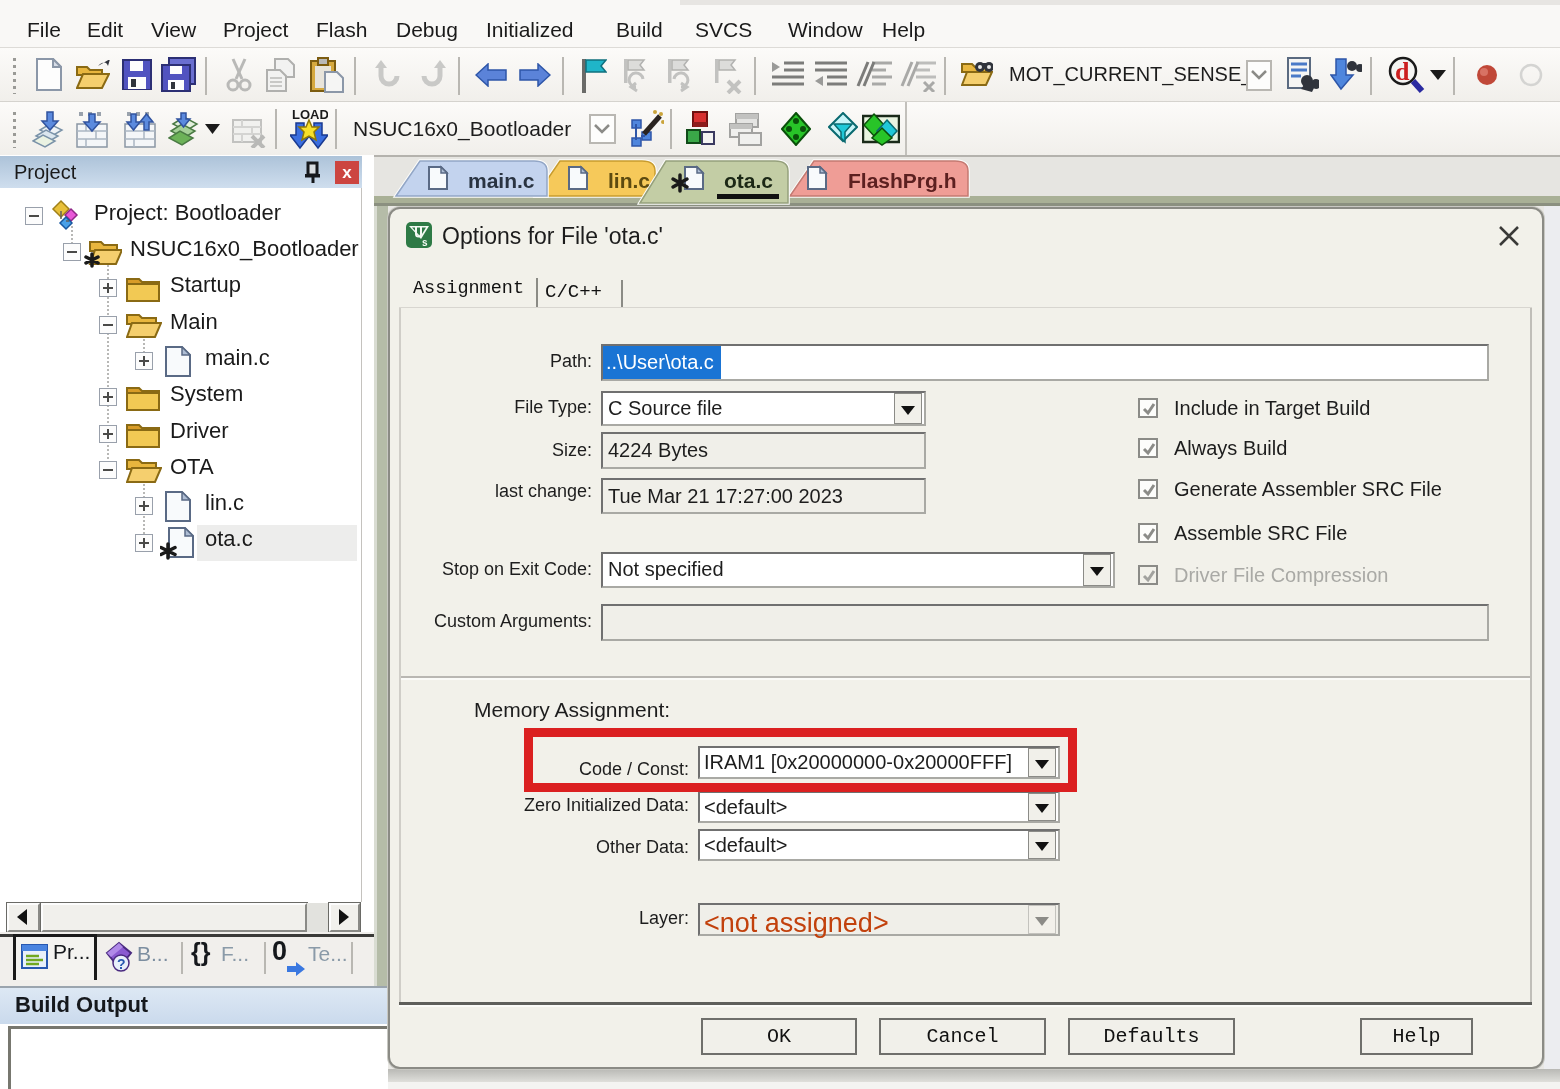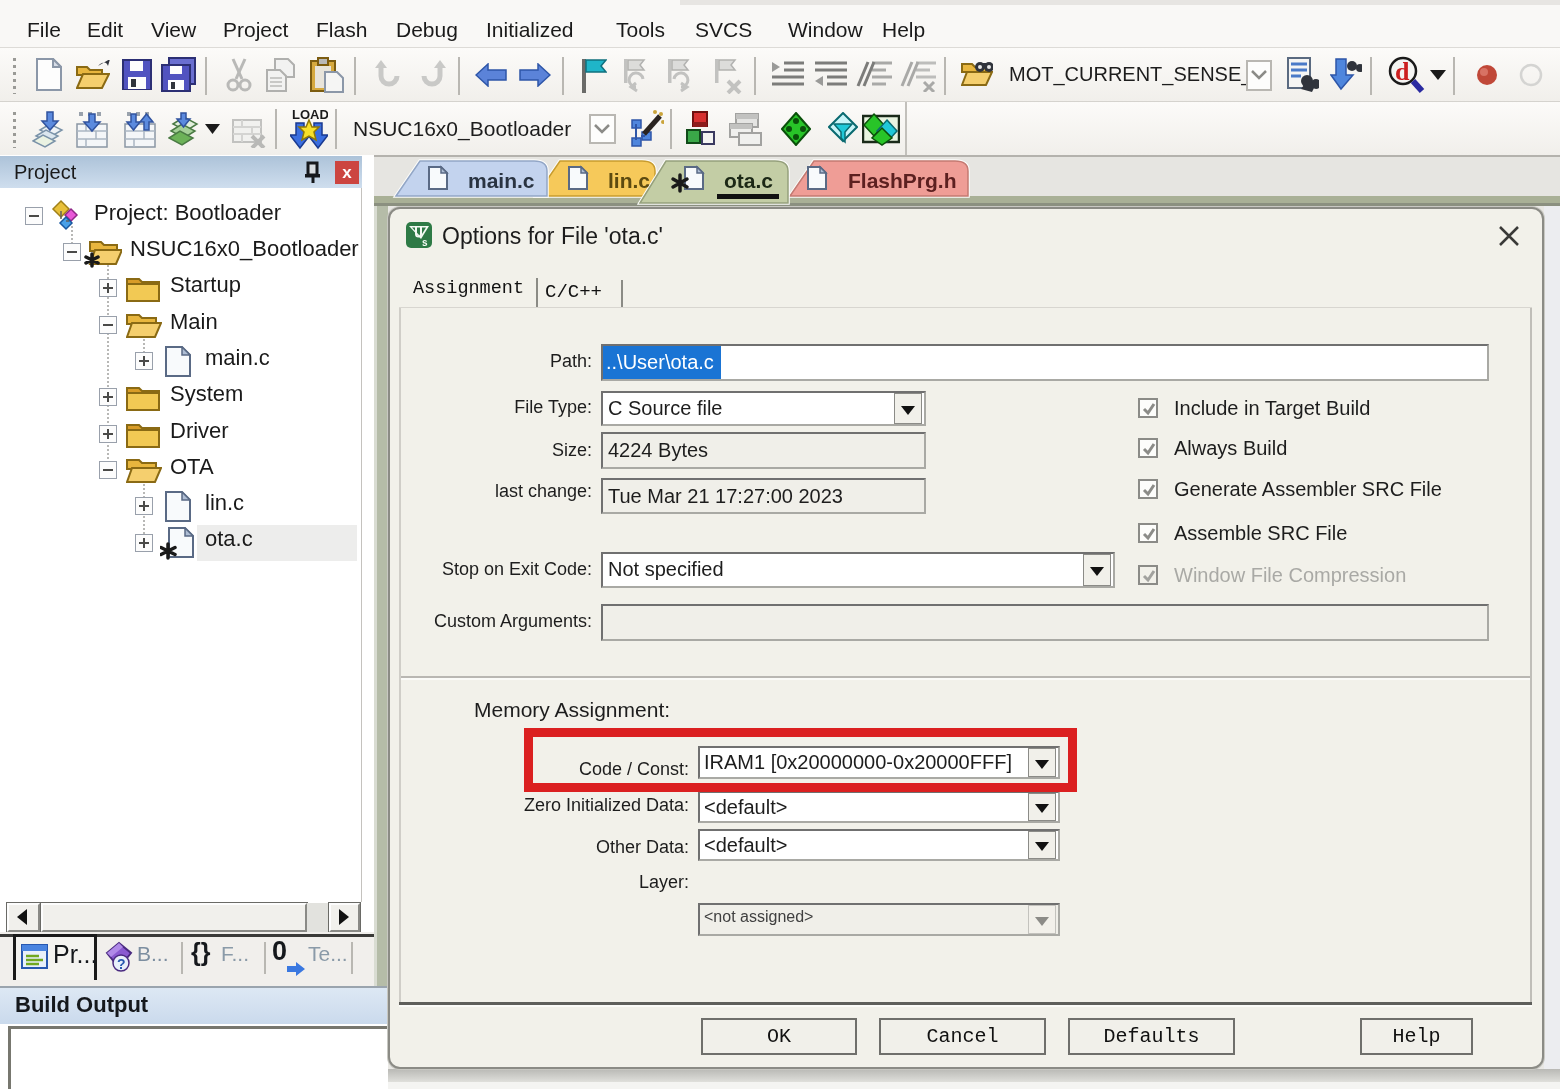--- a/index.html
+++ b/index.html
@@ -29,21 +29,21 @@
   <div class="abs" style="left:0;top:0;width:1560px;height:47px;background:#f9f8f6;border-bottom:1px solid #dddbd7;"></div>
   <div class="abs" style="left:680px;top:0;width:880px;height:5px;background:#e7e5e2;"></div>
   <div id="menubar">
     <div class="menu-item" style="left:27px;">File</div>
     <div class="menu-item" style="left:87px;">Edit</div>
     <div class="menu-item" style="left:151px;">View</div>
     <div class="menu-item" style="left:223px;">Project</div>
     <div class="menu-item" style="left:316px;">Flash</div>
     <div class="menu-item" style="left:396px;">Debug</div>
     <div class="menu-item" style="left:486px;">Initialized</div>
-    <div class="menu-item" style="left:616px;">Tools</div>
+    <div class="menu-item" style="left:616px;">Build</div>
     <div class="menu-item" style="left:695px;">SVCS</div>
     <div class="menu-item" style="left:788px;">Window</div>
     <div class="menu-item" style="left:882px;">Help</div>
   </div>
 
   <div class="abs" style="left:0;top:48px;width:1560px;height:53px;background:linear-gradient(#fcfbf9,#f1efeb);border-bottom:1px solid #d5d3ce;"></div>
   <div id="toolbar1">
 
     <div class="abs" style="left:13px;top:58px;width:3px;height:36px;background-image:repeating-linear-gradient(#9a9a96 0 3px,transparent 3px 7px);"></div>
 
@@ -541,21 +541,21 @@
     <div class="abs" style="left:0;top:934px;width:374px;height:3px;background:#3a3a38;"></div>
 
     <div class="abs" style="left:13px;top:934px;width:84px;height:46px;background:#f4f3f0;border:3px solid #1a1a1a;border-bottom:none;box-sizing:border-box;"></div>
     <svg class="abs" style="left:21px;top:944px;" width="27" height="25" viewBox="0 0 27 25">
       <rect x="1" y="1" width="25" height="23" fill="#e8f0fa" stroke="#2858b0" stroke-width="2"></rect>
       <rect x="1" y="1" width="25" height="6" fill="#4a84e0"></rect>
       <g stroke="#70a820" stroke-width="2.5">
           <path d="M5 12 h13 M5 16 h17 M5 20 h13"></path>
         </g>
     </svg>
-    <div class="abs" style="left:53px;top:940px;font-size:25px;color:#15181c;">Pr...</div>
+    <div class="abs" style="left:53px;top:940px;font-size:21px;color:#15181c;">Pr...</div>
 
     <svg class="abs" style="left:103px;top:941px;" width="32" height="33" viewBox="0 0 32 33">
       <path d="M4 12 L16 2 L28 12 L16 27 z" fill="#8a5ad0" stroke="#4a2a80" stroke-width="2"></path>
       <path d="M4 12 L16 2 L20 6 L8 16 z" fill="#b08ae8"></path>
       <circle cx="18" cy="22" r="8" fill="#e8f0fa" stroke="#4a2a80" stroke-width="1.5"></circle>
       <text x="14" y="28" font-size="14" font-weight="bold" fill="#2858b0" font-family="Liberation Sans">?</text>
     </svg>
     <div class="abs" style="left:137px;top:942px;font-size:21px;color:#7c8ea0;">B...</div>
     <div class="abs" style="left:181px;top:942px;width:2px;height:32px;background:#b9b7b2;"></div>
     <div class="abs" style="left:191px;top:938px;font-size:25px;font-weight:bold;color:#15181c;">{}</div>
@@ -651,42 +651,42 @@
         <svg width="16" height="16" viewBox="0 0 16 16">
           <path d="M3 8 L7 12 L13 3" fill="none" stroke="#8c8c88" stroke-width="3"></path>
         </svg>
       </div>
     <div class="cbtext" style="left:1174px;top:522px;">Assemble SRC File</div>
     <div class="chk" style="left:1138px;top:565px;background:#f2f1ea;">
         <svg width="16" height="16" viewBox="0 0 16 16">
           <path d="M3 8 L7 12 L13 3" fill="none" stroke="#a2a29e" stroke-width="3"></path>
         </svg>
       </div>
-    <div class="cbtext" style="left:1174px;top:564px;color:#a9a9a5;">Window File Compression</div>
+    <div class="cbtext" style="left:1174px;top:564px;color:#a9a9a5;">Driver File Compression</div>
 
     <div class="abs" style="left:401px;top:676px;width:1129px;height:2px;background:#b9b7b2;"></div>
     <div class="abs" style="left:401px;top:678px;width:1129px;height:2px;background:#fbfbf8;"></div>
     <div class="lbl" style="left:474px;top:698px;">Memory Assignment:</div>
 
     <div class="rlbl" style="left:389px;top:752px;width:300px;margin-top:7px;">Code / Const:</div>
     <div class="rlbl" style="left:389px;top:795px;width:300px;">Zero Initialized Data:</div>
     <div class="rlbl" style="left:389px;top:837px;width:300px;">Other Data:</div>
-    <div class="rlbl" style="left:389px;top:872px;width:300px;">Layer:</div>
+    <div class="rlbl" style="left:389px;top:908px;width:300px;">Layer:</div>
 
     <div class="sunk" style="left:698px;top:746px;width:362px;height:33px;"></div>
     <div class="lbl" style="left:704px;top:751px;font-size:20px;">IRAM1 [0x20000000-0x20000FFF]</div>
     <div class="combo-arrow" style="left:1028px;top:748px;height:29px;"></div>
     <div class="sunk" style="left:698px;top:791px;width:362px;height:32px;"></div>
     <div class="lbl" style="left:704px;top:796px;font-size:20px;">&lt;default&gt;</div>
     <div class="combo-arrow" style="left:1028px;top:793px;height:28px;"></div>
     <div class="sunk" style="left:698px;top:829px;width:362px;height:32px;"></div>
     <div class="lbl" style="left:704px;top:834px;font-size:20px;">&lt;default&gt;</div>
     <div class="combo-arrow" style="left:1028px;top:831px;height:28px;"></div>
     <div class="sunkg" style="left:698px;top:903px;width:362px;height:33px;"></div>
-    <div class="lbl" style="left:704px;top:908px;font-size:16px;color:#404040;">&lt;not assigned&gt;</div>
+    <div class="lbl" style="left:704px;top:908px;font-size:27px;color:#c2410c;">&lt;not assigned&gt;</div>
     <div class="combo-arrow" style="left:1028px;top:905px;height:29px;"></div>
     <div class="abs" style="left:1028px;top:905px;width:28px;height:29px;background:rgba(242,241,234,.55);"></div>
 
     <div class="abs" style="left:524px;top:728px;width:553px;height:64px;border:9px solid #db2020;box-sizing:border-box;"></div>
 
     <div class="btn" style="left:701px;top:1018px;width:156px;height:37px;line-height:33px;">OK</div>
     <div class="btn" style="left:879px;top:1018px;width:167px;height:37px;line-height:33px;">Cancel</div>
     <div class="btn" style="left:1068px;top:1018px;width:167px;height:37px;line-height:33px;">Defaults</div>
     <div class="btn" style="left:1360px;top:1018px;width:113px;height:37px;line-height:33px;">Help</div>
   </div>

